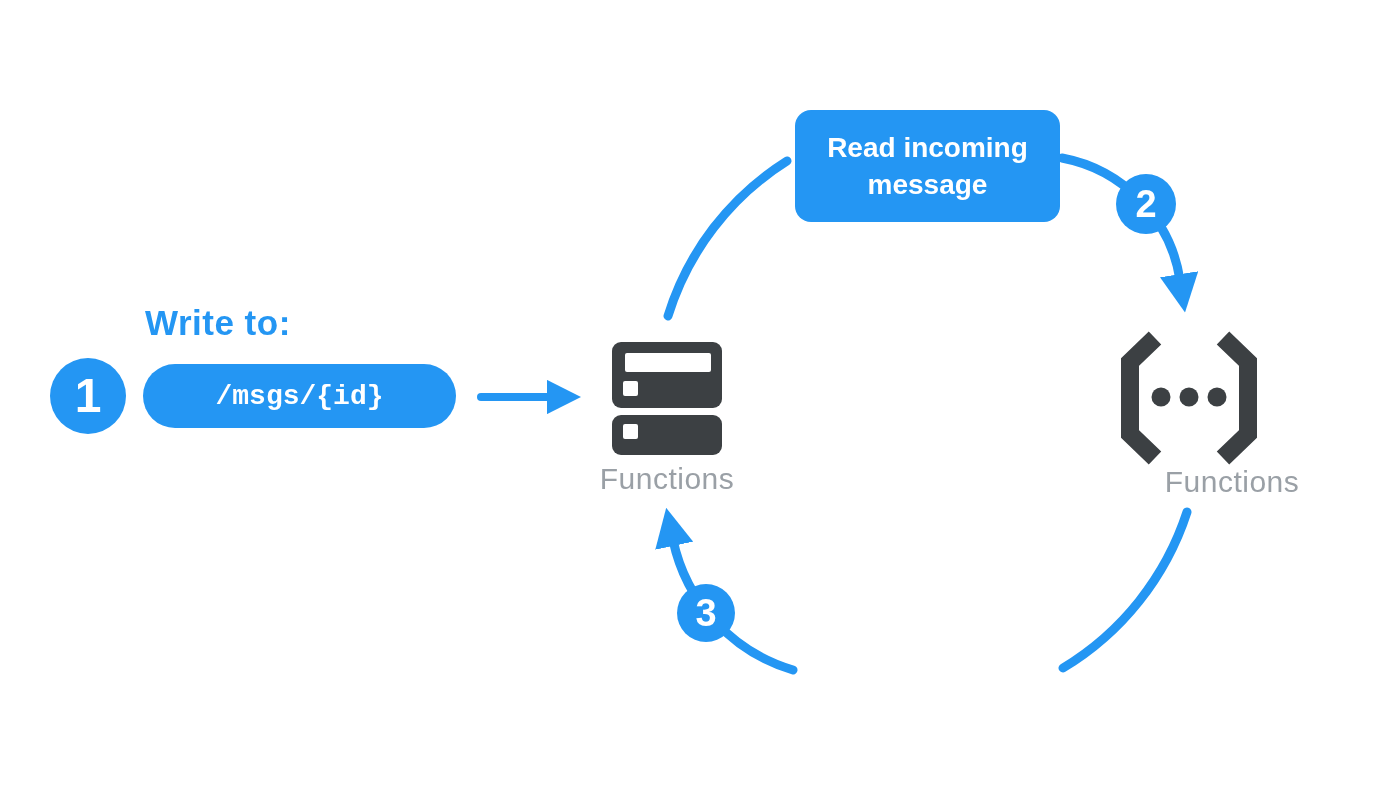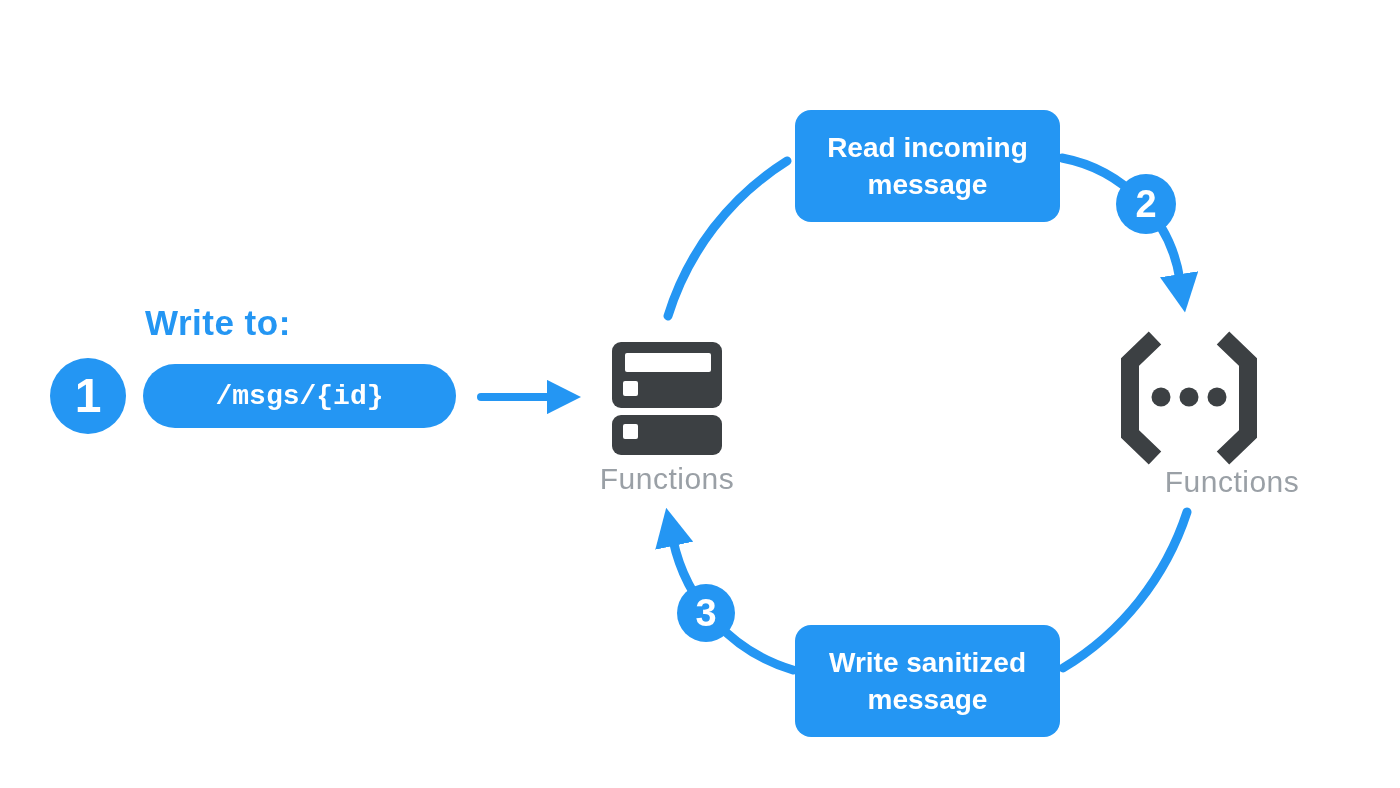--- a/index.html
+++ b/index.html
@@ -86,21 +86,20 @@
       <circle cx="1189" cy="397" r="9.5" style="fill:var(--icon_dark)"></circle>
       <circle cx="1217" cy="397" r="9.5" style="fill:var(--icon_dark)"></circle>
     </g>
   </svg>
 
   <div class="badge b1">1</div>
   <div class="write-to">Write to:</div>
   <div class="pill">/msgs/{id}</div>
 
   <div class="msgbox top">Read incoming message</div>
-  <div class="msgbox bottom">Write sanitized message</div>
 
   <div class="badge b2">2</div>
   <div class="badge b3">3</div>
 
   <div class="node-label db">Functions</div>
   <div class="node-label fn">Functions</div>
 
 </div>
 
 </body></html>

